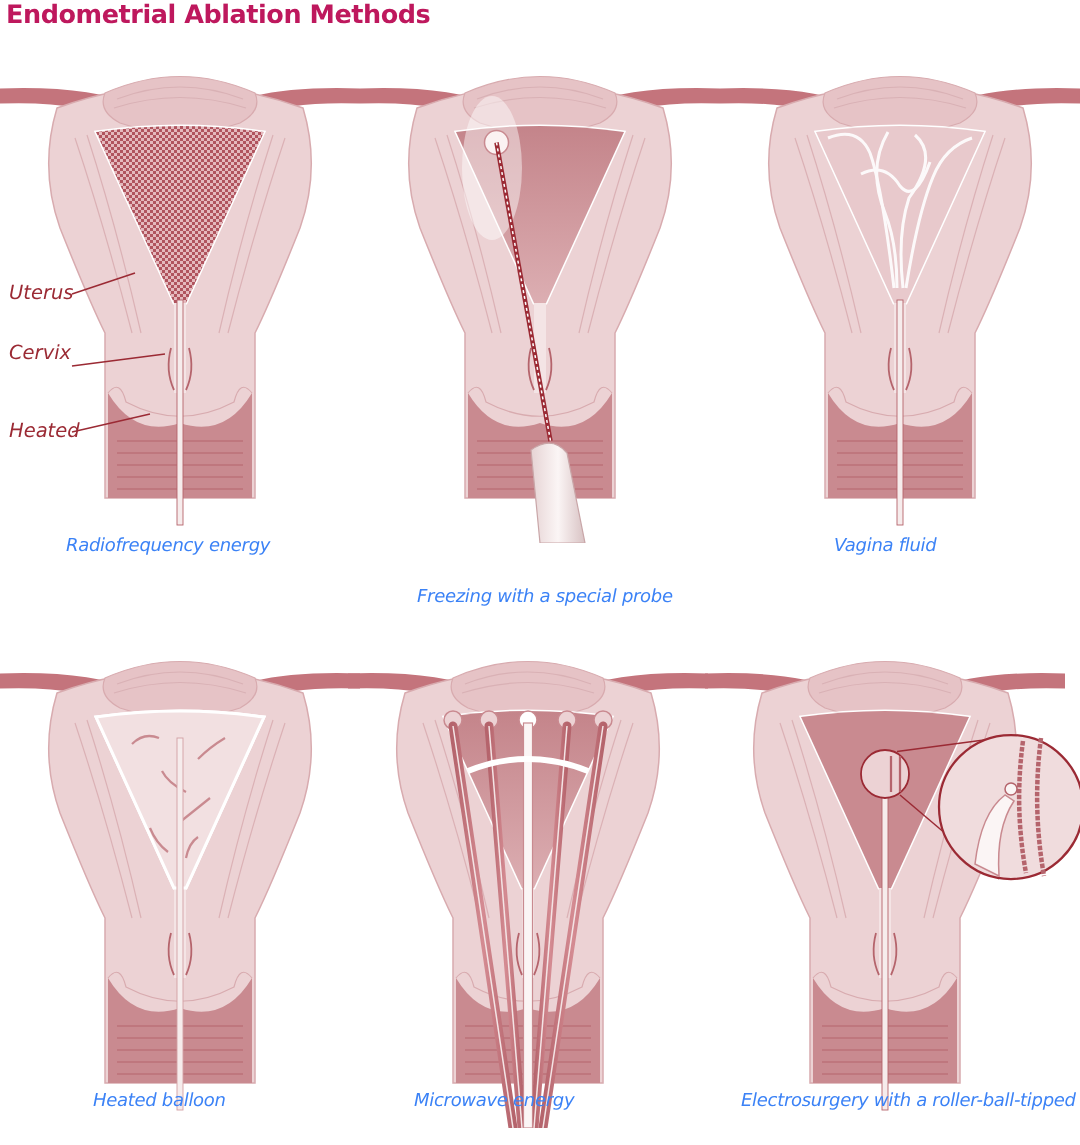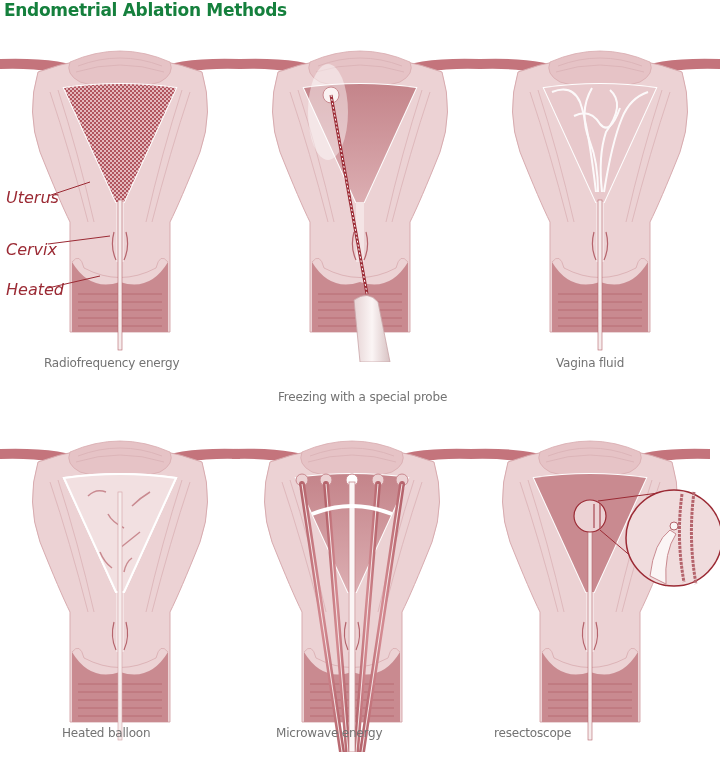--- a/index.html
+++ b/index.html
@@ -1,21 +1,21 @@
 <!DOCTYPE html>
 <html><head>
 <meta charset="utf-8">
 <style>
   html,body{margin:0;padding:0;background:#ffffff;}
   body{width:720px;height:763px;position:relative;overflow:hidden;font-family:"DejaVu Sans",sans-serif;}
-  .title{position:absolute;left:4px;top:0px;font-size:17px;font-weight:bold;color:#15803d;letter-spacing:-0.3px;}
+  .title{position:absolute;left:4px;top:0px;font-size:17px;font-weight:bold;color:#be185d;letter-spacing:-0.3px;}
   .panel{position:absolute;width:240px;height:330px;}
   .panel svg{position:absolute;left:0;top:0;}
-  .caption{position:absolute;font-size:12px;color:#737373;letter-spacing:-0.2px;line-height:15px;}
-  .lbl{position:absolute;font-style:italic;font-size:16px;color:#9b2a34;}
+  .caption{position:absolute;font-style:italic;font-size:12px;color:#3b82f6;letter-spacing:-0.2px;line-height:15px;}
+  .lbl{position:absolute;font-style:italic;font-size:13px;color:#9b2a34;}
 </style>
 </head>
 <body>
 
 <div class="title">Endometrial Ablation Methods</div>
 
 <svg width="0" height="0" style="position:absolute">
   <defs>
     <pattern id="mesh" width="4" height="4" patternUnits="userSpaceOnUse">
       <rect width="4" height="4" fill="#e4b9bd"></rect>
@@ -66,21 +66,21 @@
 <div class="panel" style="left:0px;top:32px;">
   <svg width="240" height="330">
     <use href="#uterus"></use>
     <path d="M64 56 Q120 48 176 56 L124 170 L116 170 Z" fill="url(#mesh)"></path>
     <rect x="118" y="168" width="4" height="150" fill="#f6ecec" stroke="#b5646c" stroke-width="0.6"></rect>
     <line x1="48" y1="164" x2="90" y2="150" stroke="#9b2a34" stroke-width="1"></line>
     <line x1="48" y1="212" x2="110" y2="204" stroke="#9b2a34" stroke-width="1"></line>
     <line x1="48" y1="256" x2="100" y2="244" stroke="#9b2a34" stroke-width="1"></line>
   </svg>
   <div class="lbl" style="left:6px;top:156px;">Uterus</div>
-  <div class="lbl" style="left:6px;top:208px;">Cervix</div>
+  <div class="lbl" style="left:6px;top:196px;">Cervix</div>
   <div class="lbl" style="left:6px;top:248px;">Heated</div>
 </div>
 <div class="caption" style="left:44px;top:356px;">Radiofrequency energy</div>
 
 <div class="panel" style="left:240px;top:32px;">
   <svg width="240" height="330">
     <use href="#uterus"></use>
     <path d="M64 56 Q120 48 176 56 L124 170 L116 170 Z" fill="url(#cavG)"></path>
     <ellipse cx="88" cy="80" rx="20" ry="48" fill="#ffffff" opacity="0.45"></ellipse>
     <circle cx="91" cy="63" r="8" fill="#fbf2f2" stroke="#c98a90" stroke-width="1"></circle>
@@ -162,14 +162,14 @@
     <path d="M124 82 V106 M130 82 V106" stroke="#b5646c" stroke-width="1.5"></path>
     <line x1="128" y1="79" x2="196" y2="70" stroke="#9b2a34" stroke-width="1"></line>
     <line x1="130" y1="108" x2="196" y2="164" stroke="#9b2a34" stroke-width="1"></line>
     <circle cx="204" cy="116" r="48" fill="#f0dcdd" stroke="#9b2a34" stroke-width="1.5"></circle>
     <path d="M212 72 Q206 116 214 160 M224 70 Q218 116 226 162" stroke="#b5646c" stroke-width="3" fill="none" stroke-dasharray="3 1"></path>
     <path d="M180 154 Q184 120 200 108 L206 112 Q194 130 196 162 Z" fill="#fbf5f5" stroke="#c98a90" stroke-width="1"></path>
     <circle cx="204" cy="104" r="4" fill="#fbf5f5" stroke="#b5646c" stroke-width="1"></circle>
   </svg>
 </div>
 <div class="caption" style="left:494px;top:726px;">
-  <div>resectoscope</div>
+  <div>Electrosurgery with a roller-ball-tipped</div>
 </div>
 
 </body></html>

